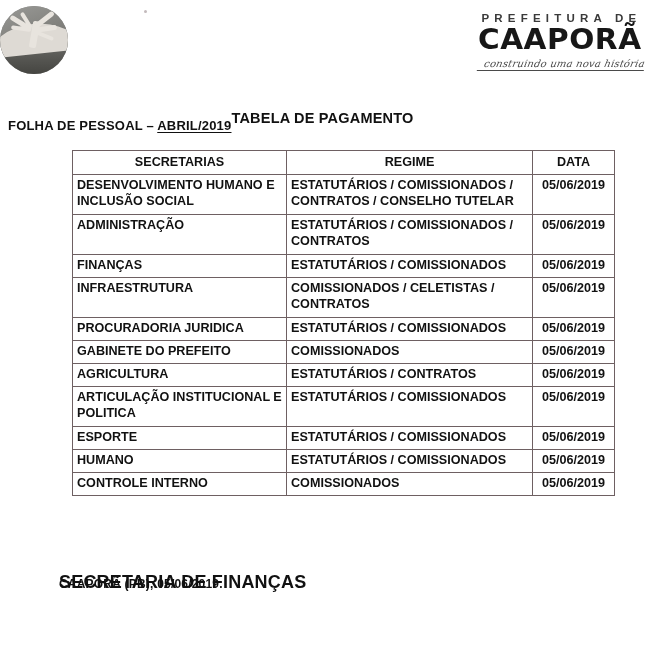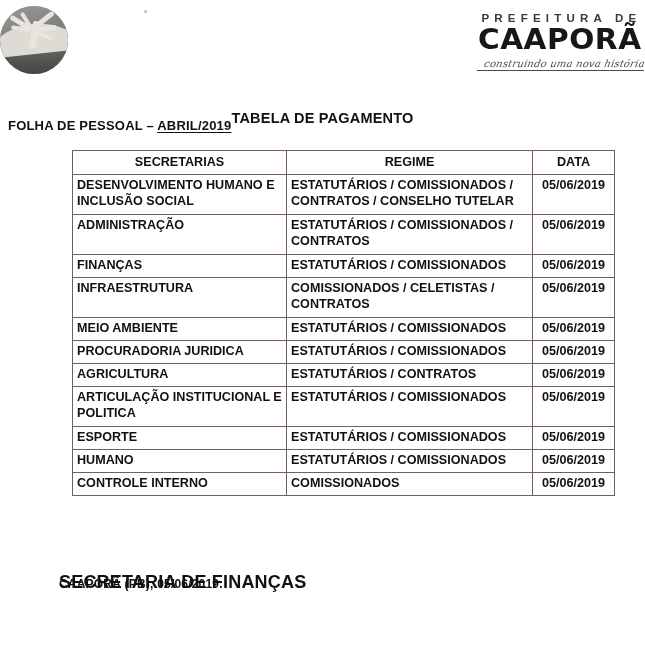--- a/index.html
+++ b/index.html
@@ -266,27 +266,27 @@
         <td class="sec">FINANÇAS</td>
         <td class="reg">ESTATUTÁRIOS / COMISSIONADOS</td>
         <td class="dat">05/06/2019</td>
       </tr>
       <tr class="r-tall">
         <td class="sec">INFRAESTRUTURA</td>
         <td class="reg">COMISSIONADOS / CELETISTAS / CONTRATOS</td>
         <td class="dat">05/06/2019</td>
       </tr>
       <tr class="r-short">
-        <td class="sec">MEIO AMBIENTE</td>
-        <td class="reg">ESTATUTÁRIOS / COMISSIONADOS</td>
-        <td class="dat">05/06/2019</td>
-      </tr>
-      <tr class="r-short">
         <td class="sec">PROCURADORIA JURIDICA</td>
         <td class="reg">ESTATUTÁRIOS / COMISSIONADOS</td>
+        <td class="dat">05/06/2019</td>
+      </tr>
+      <tr class="r-short">
+        <td class="sec">GABINETE DO PREFEITO</td>
+        <td class="reg">COMISSIONADOS</td>
         <td class="dat">05/06/2019</td>
       </tr>
       <tr class="r-short">
         <td class="sec">AGRICULTURA</td>
         <td class="reg">ESTATUTÁRIOS / CONTRATOS</td>
         <td class="dat">05/06/2019</td>
       </tr>
       <tr class="r-tall">
         <td class="sec">ARTICULAÇÃO INSTITUCIONAL E POLITICA</td>
         <td class="reg">ESTATUTÁRIOS / COMISSIONADOS</td>

